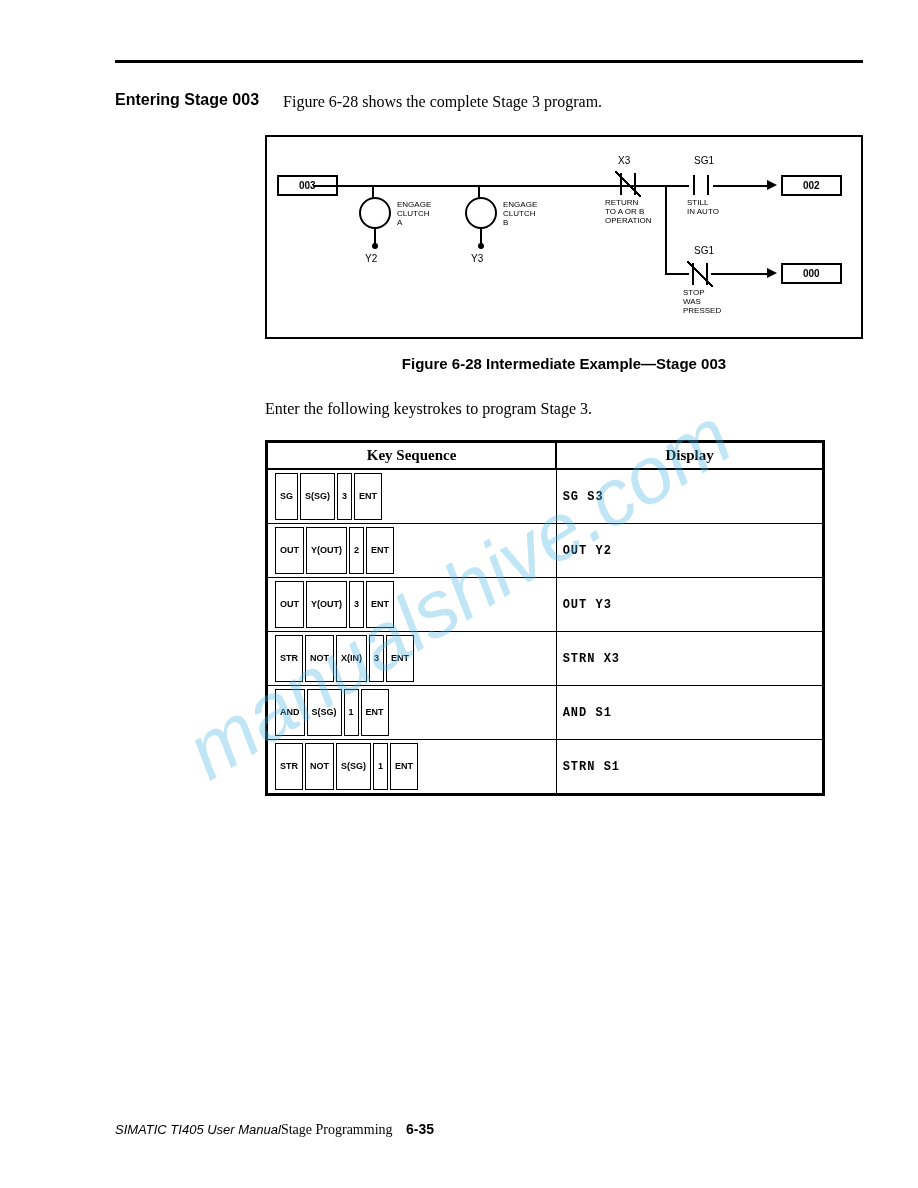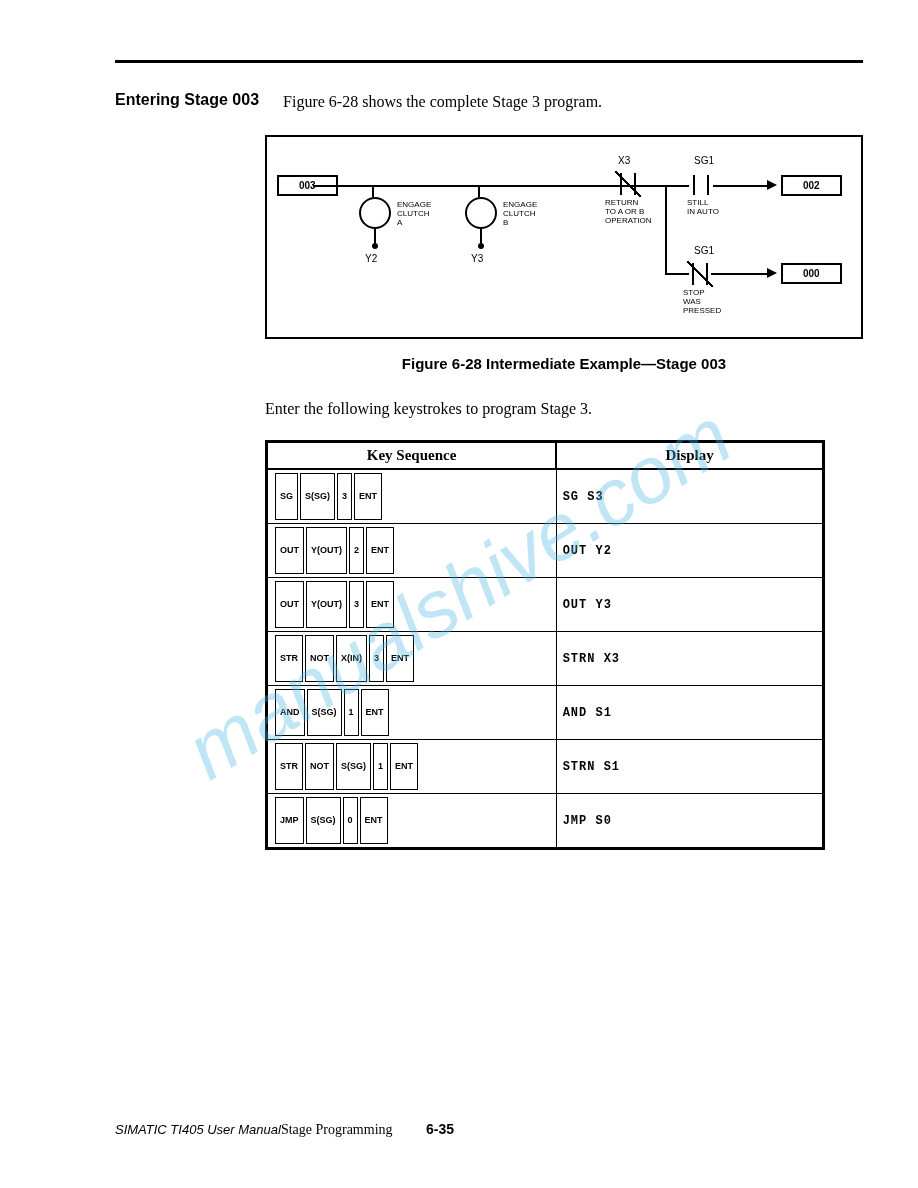--- a/index.html
+++ b/index.html
@@ -29,21 +29,21 @@
   .ktable{border:3px solid #000;border-collapse:collapse;margin:0 0 0 150px;width:560px;font-family:"Courier New",monospace;font-size:12px}
   .ktable th{border:2px solid #000;font-family:"Times New Roman",serif;font-weight:700;font-size:15px;padding:4px;background:#fff}
   .ktable td{border:1px solid #000;padding:3px 6px;vertical-align:middle}
   .ktable td:first-child{width:52%}
   .key{display:inline-block;border:1px solid #000;padding:16px 4px;margin:0 1px;font-size:9px;line-height:13px;font-family:Arial,Helvetica,sans-serif;font-weight:600;background:#fff}
   .disp{font-weight:600;letter-spacing:1px}
   .watermark{position:absolute;left:50%;top:50%;transform:translate(-50%,-50%) rotate(-32deg);font-size:80px;color:#4db8e8;opacity:.35;font-family:Arial,Helvetica,sans-serif;pointer-events:none;font-style:italic}
   .footer{position:absolute;left:115px;right:55px;bottom:50px;display:flex;align-items:baseline;border:none}
   .foot-left{font-family:Arial,Helvetica,sans-serif;font-style:italic;font-size:13px}
   .foot-right{font-family:"Times New Roman",serif;font-size:14px}
-  .foot-right b{font-family:Arial,Helvetica,sans-serif;font-weight:700;margin-left:30px}
+  .foot-right b{font-family:Arial,Helvetica,sans-serif;font-weight:700;margin-left:10px}
 </style>
 </head>
 <body>
 
 <div class="page">
   <div class="watermark">manualshive.com</div>
 
   <div class="rule"></div>
 
   <div class="row1">
@@ -132,24 +132,20 @@
           <td class="disp">STRN X3</td>
         </tr>
         <tr>
           <td><span class="key">AND</span><span class="key">S(SG)</span><span class="key">1</span><span class="key">ENT</span></td>
           <td class="disp">AND S1</td>
         </tr>
         <tr>
           <td><span class="key">STR</span><span class="key">NOT</span><span class="key">S(SG)</span><span class="key">1</span><span class="key">ENT</span></td>
           <td class="disp">STRN S1</td>
         </tr>
-        <tr>
-          <td><span class="key">JMP</span><span class="key">S(SG)</span><span class="key">0</span><span class="key">ENT</span></td>
-          <td class="disp">JMP S0</td>
-        </tr>
       </tbody>
   </table>
 
   <div class="footer">
     <span class="foot-left">SIMATIC TI405 User Manual</span>
     <span class="foot-right">
       <span>Stage Programming</span>
       <b>6-35</b>
     </span>
   </div>

